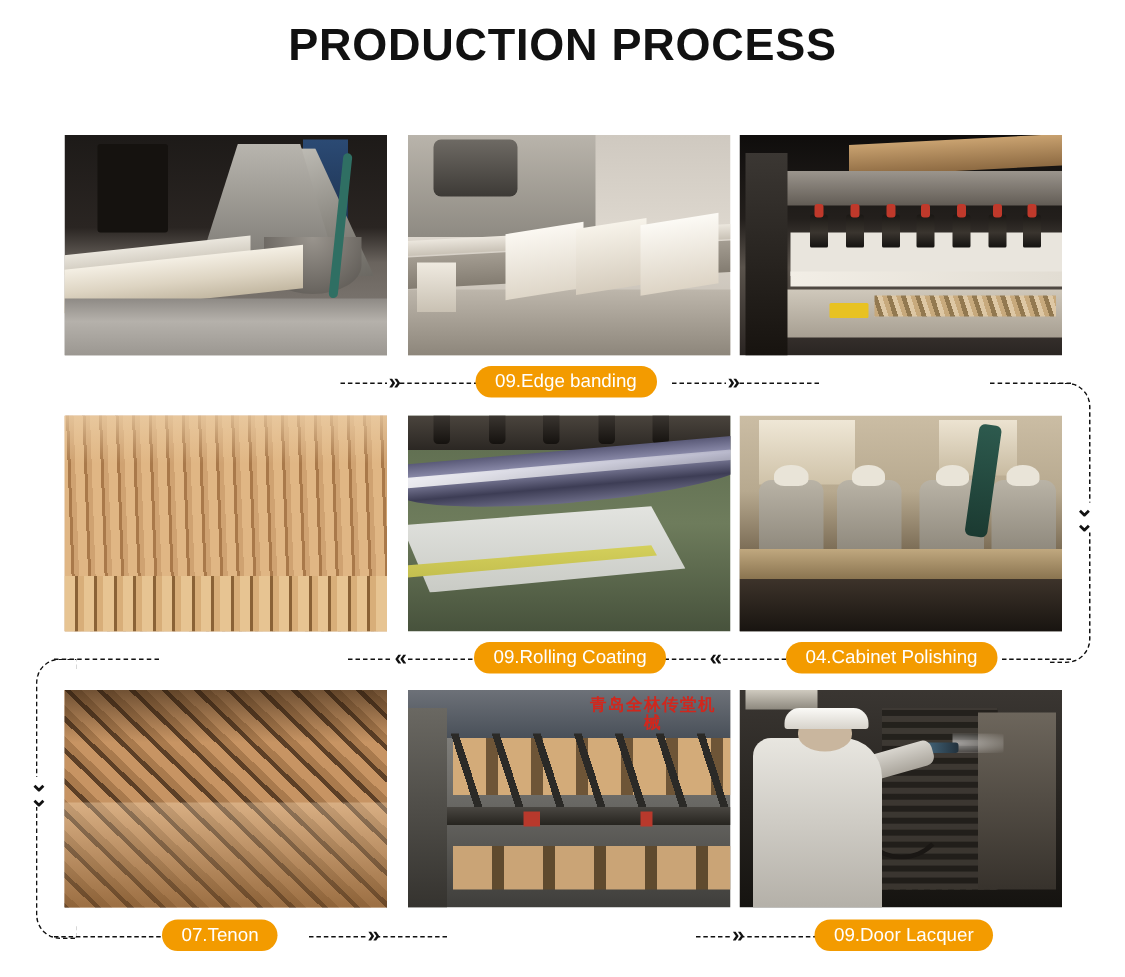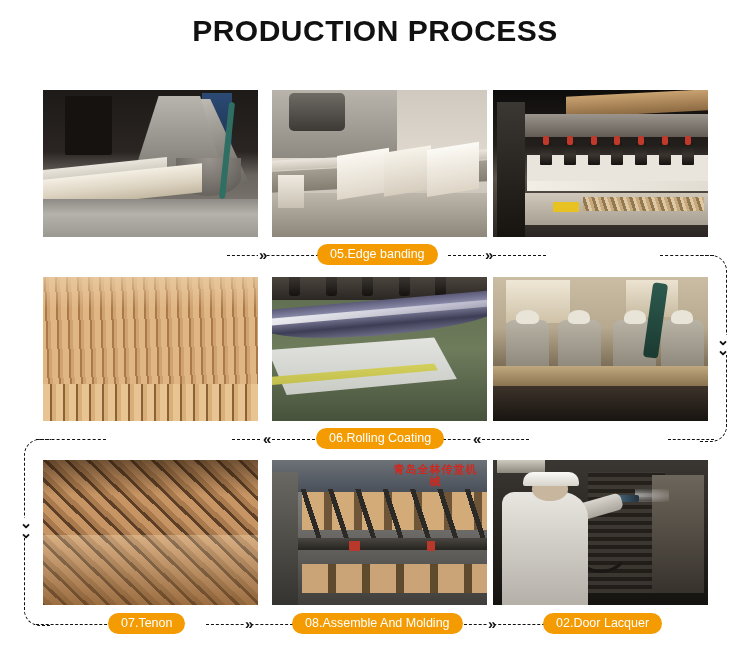--- a/index.html
+++ b/index.html
@@ -336,21 +336,21 @@
         <div class="bit" style="left:77%"></div>
       <div class="bit" style="left:88%"></div>
       <div class="p3-strip"></div>
         <div class="p3-base"></div>
       <div class="p3-chips"></div>
         <div class="p3-ylw"></div>
         <div class="p3-col"></div>
     </div>
   </div>
 
-  <div class="badge" style="left:317px; top:244px;">05.Edge banding</div>
+  <div class="badge" style="left:317px; top:244px;">09.Edge banding</div>
 
   <div class="dash-h" style="left:227px; top:255px; width:92px;"></div>
   <div class="chev" style="left:258px; top:247px;">»</div>
   <div class="dash-h" style="left:448px; top:255px; width:98px;"></div>
   <div class="chev" style="left:484px; top:247px;">»</div>
 
   <div class="dash-h" style="left:660px; top:255px; width:54px;"></div>
   <div class="loop loop-right" style="left:700px; top:255px; width:26px; height:185px;"></div>
   <div class="chev-v" style="left:714px; top:335px; width:18px;">⌄<br>⌄</div>
 
@@ -387,21 +387,22 @@
       <div class="worker" style="left:6%"></div>
       <div class="worker" style="left:30%"></div>
       <div class="worker" style="left:56%"></div>
       <div class="worker" style="left:78%"></div>
       <div class="p4-duct"></div>
         <div class="p4-bench"></div>
         <div class="p4-dark"></div>
     </div>
   </div>
 
-  <div class="badge" style="left:316px; top:428px;">06.Rolling Coating</div>
+  <div class="badge" style="left:316px; top:428px;">09.Rolling Coating</div>
+  <div class="badge" style="left:524px; top:428px;">04.Cabinet Polishing</div>
 
   <div class="dash-h" style="left:232px; top:439px; width:88px;"></div>
   <div class="chev" style="left:262px; top:431px;">«</div>
   <div class="dash-h" style="left:443px; top:439px; width:86px;"></div>
   <div class="chev" style="left:472px; top:431px;">«</div>
 
   <div class="dash-h" style="left:668px; top:439px; width:46px;"></div>
 
   <div class="dash-h" style="left:36px; top:439px; width:70px;"></div>
   <div class="loop loop-left" style="left:24px; top:439px; width:26px; height:185px;"></div>
@@ -441,22 +442,21 @@
         <div class="p9-gun"></div>
       <div class="p9-arm"></div>
         <div class="p9-hose"></div>
       <div class="p9-body"></div>
         <div class="p9-head"></div>
         <div class="p9-cap"></div>
     </div>
   </div>
 
   <div class="badge" style="left:108px; top:613px;">07.Tenon</div>
-  <div class="badge" style="left:292px; top:613px;">08.Assemble And Molding</div>
-  <div class="badge" style="left:543px; top:613px;">02.Door Lacquer</div>
+  <div class="badge" style="left:543px; top:613px;">09.Door Lacquer</div>
 
   <div class="dash-h" style="left:36px;  top:624px; width:76px;"></div>
   <div class="dash-h" style="left:206px; top:624px; width:92px;"></div>
   <div class="chev" style="left:244px; top:616px;">»</div>
   <div class="dash-h" style="left:464px; top:624px; width:86px;"></div>
   <div class="chev" style="left:487px; top:616px;">»</div>
 
 </div>
 
 </body></html>

